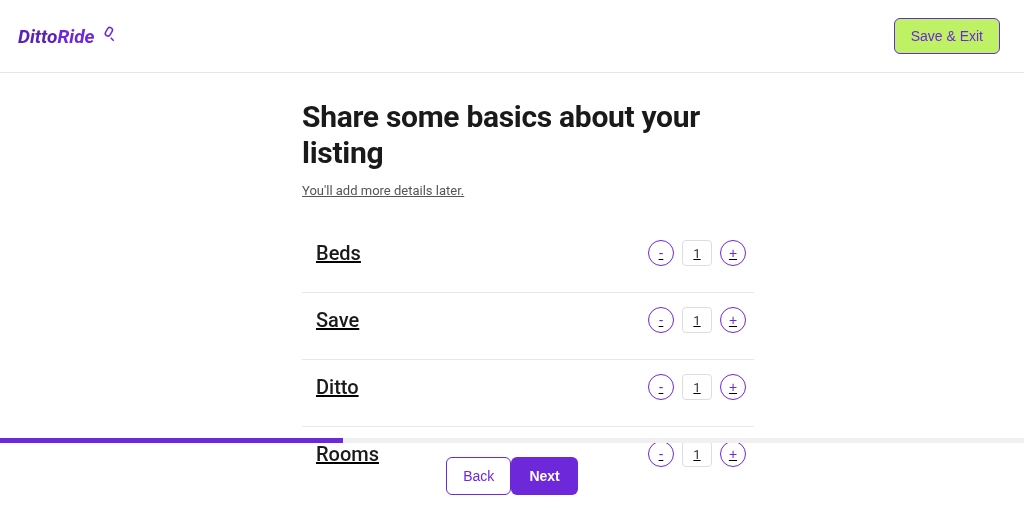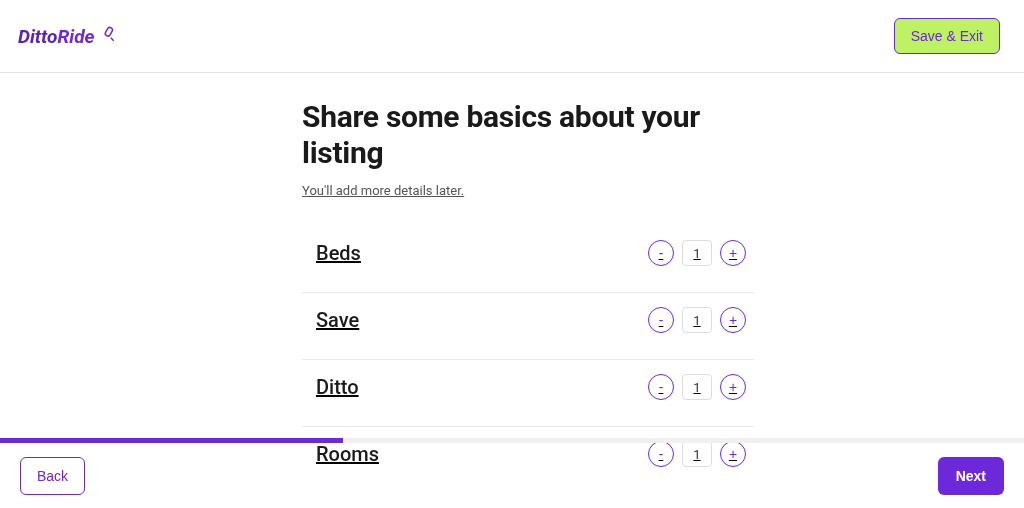--- a/index.html
+++ b/index.html
@@ -121,21 +121,21 @@
       background: #6d28d9;
       width: 33.5%;
     }
     .footer {
       position: absolute;
       bottom: 0;
       left: 0;
       right: 0;
       height: 65px;
       display: flex;
-      justify-content: space-between;
+      justify-content: center;
       align-items: center;
       padding: 0 20px;
     }
     .back-btn {
       background: #fff;
       border: 1.5px solid #6d28d9;
       color: #6d28d9;
       padding: 10px 16px;
       border-radius: 6px;
       font-size: 14px;

